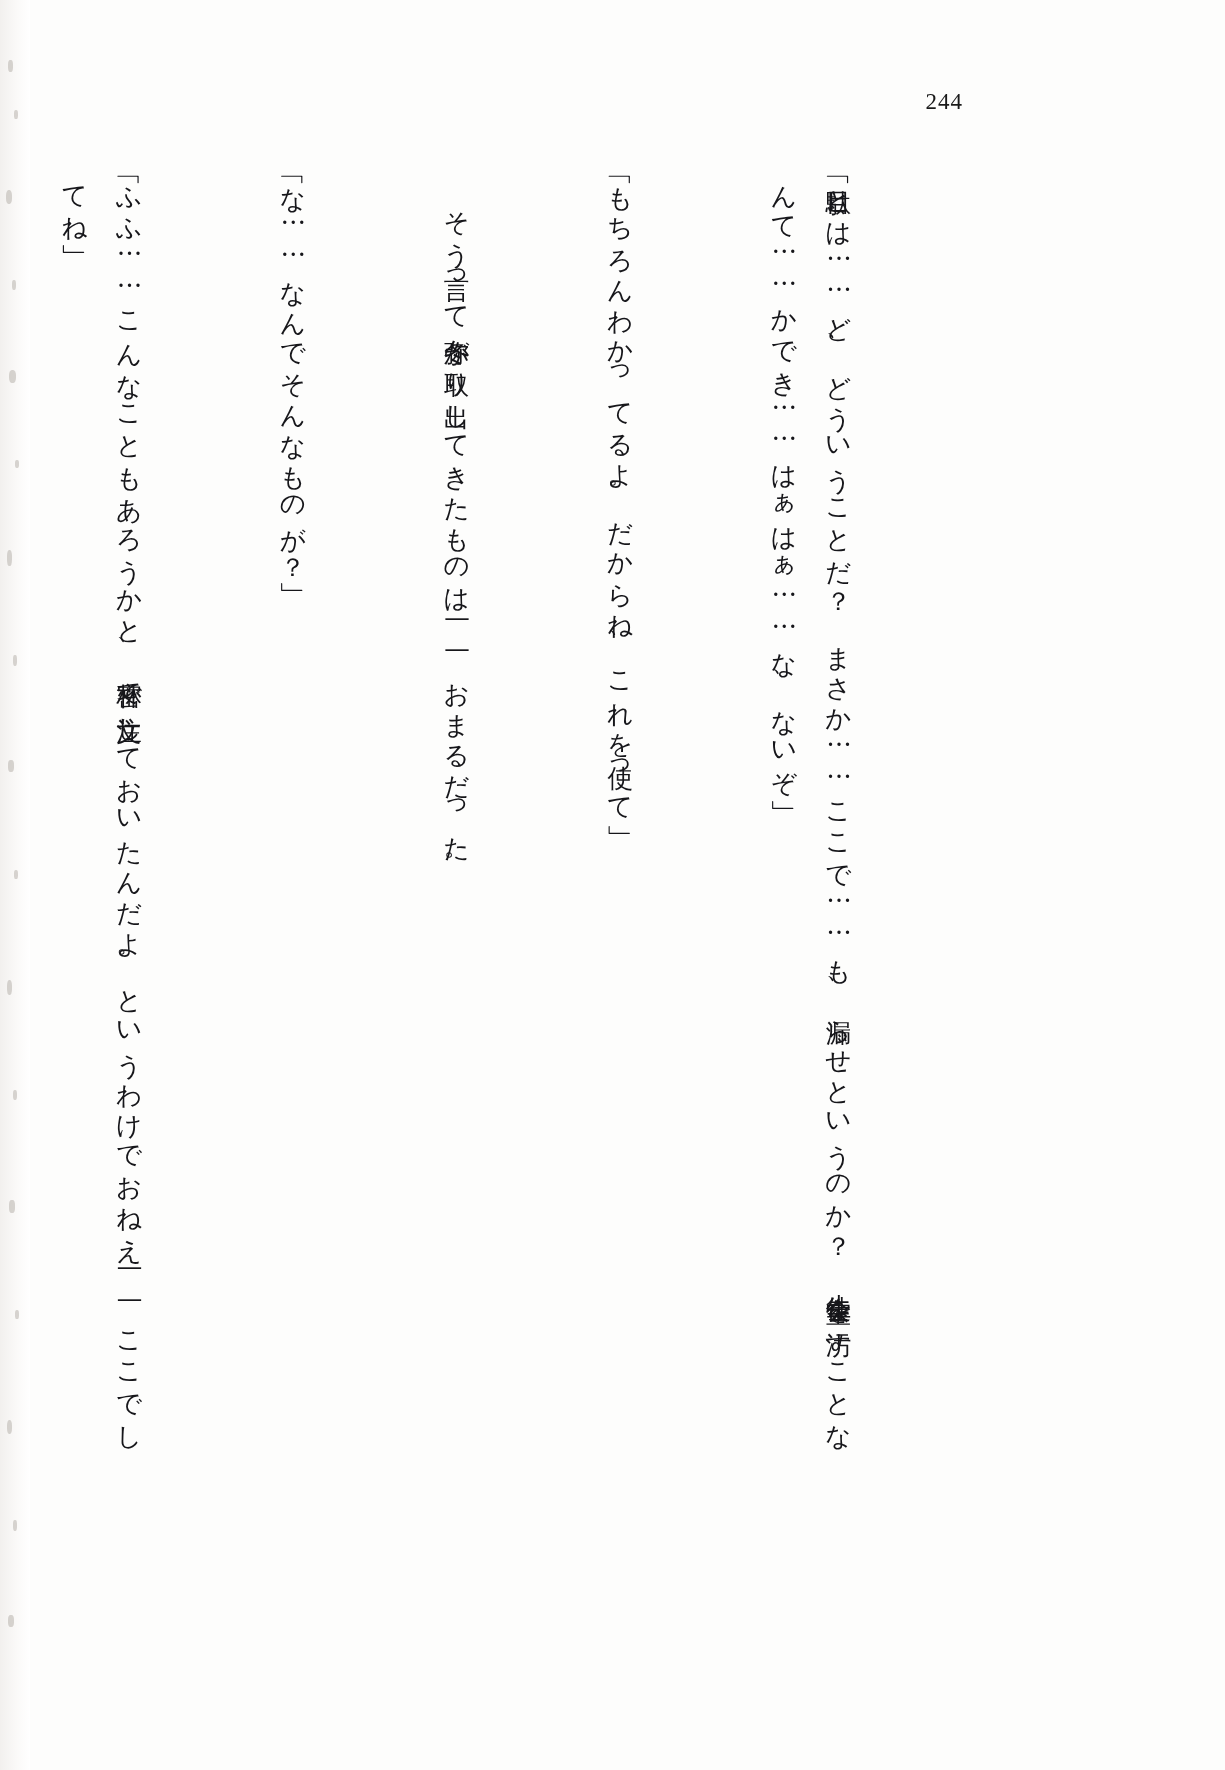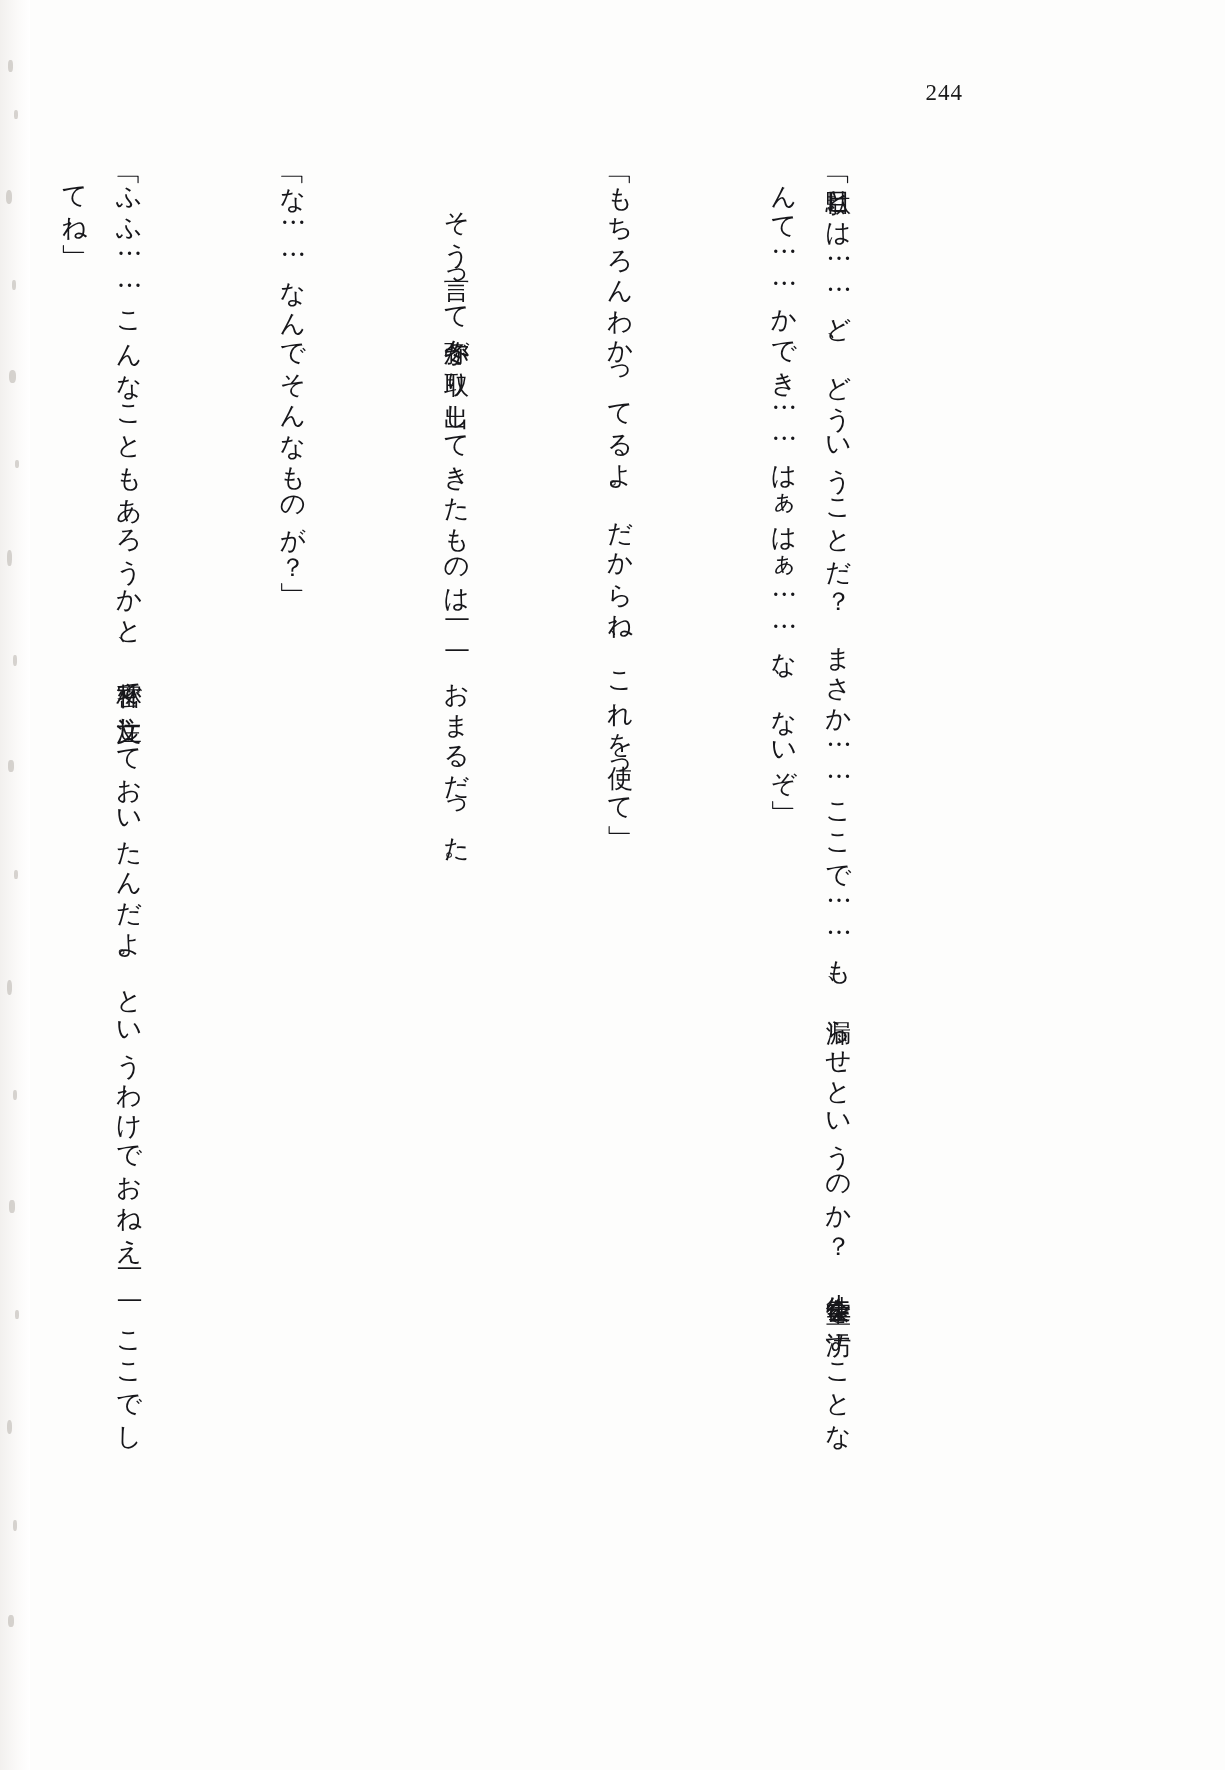--- a/index.html
+++ b/index.html
@@ -35,21 +35,21 @@
   }
   .scan-specks i {
     position: absolute;
     display: block;
     background: #b9b4ae;
     border-radius: 40%;
   }
 
   .page-number {
     position: absolute;
-    top: 80px;
+    top: 89px;
     right: 262px;
     font-size: 23px;
     color: #1a1a1a;
     letter-spacing: 1px;
     font-family: "Liberation Serif", serif;
   }
 
   
   .body-text {
     position: absolute;

